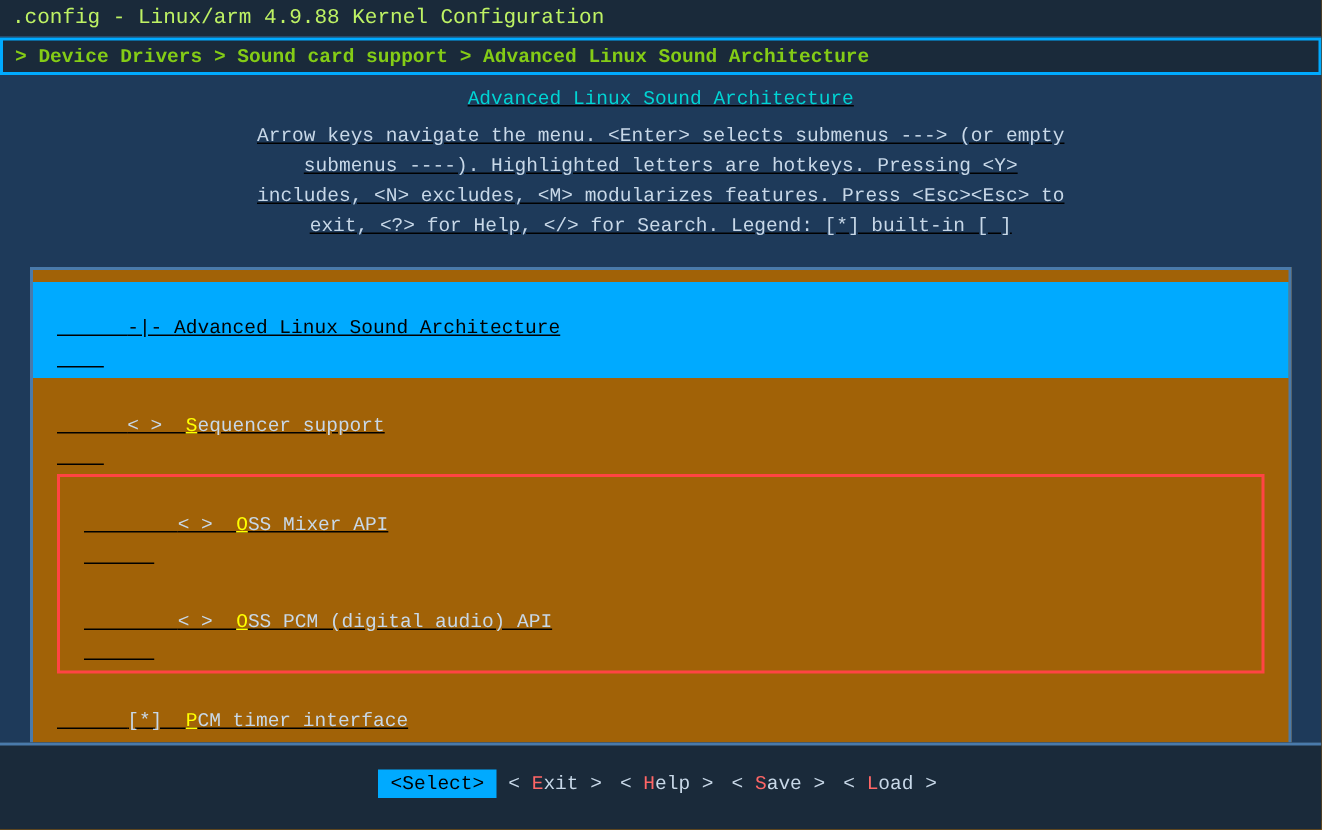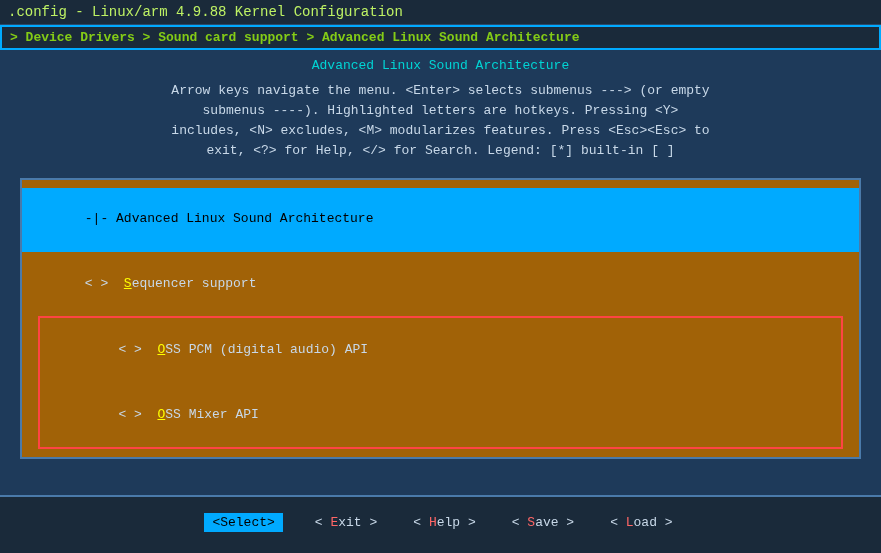--- a/index.html
+++ b/index.html
@@ -28,20 +28,21 @@
       font-size: 13px;
       font-weight: bold;
       margin: 0;
     }
 
     .main-area {
       background: #1e3a5a;
       padding: 0;
       height: calc(553px - 28px - 28px - 52px);
       overflow: hidden;
+      text-decoration: underline;
     }
 
     .subtitle {
       text-align: center;
       color: #00d4d4;
       padding: 8px 0 4px 0;
       font-size: 13px;
     }
 
     .help-text {
@@ -82,21 +83,21 @@
       color: #000000;
     }
 
     .bottom-bar {
       background: #1a2a3a;
       border-top: 2px solid #4a7aaa;
       height: 52px;
       display: flex;
       align-items: center;
       justify-content: center;
-      gap: 28px;
+      gap: 4px;
     }
 
     .bottom-btn {
       color: #c8d8e8;
       font-size: 13px;
       cursor: pointer;
       padding: 2px 4px;
     }
 
     .bottom-btn.active {
@@ -135,28 +136,31 @@
       <span>-|- </span><span>Advanced Linux Sound Architecture</span>
     </div>
 
     <div class="menu-item">
       <span>&lt; &gt;  </span><span style="text-decoration:underline; color:#ffff00;">S</span><span>equencer support</span>
     </div>
 
     <div class="red-bordered-group">
 
       <div class="menu-item">
-        <span>&lt; &gt;  </span><span style="text-decoration:underline; color:#ffff00;">O</span><span>SS PCM (digital audio) API</span>
+        <span>&lt; &gt;  </span><span style="text-decoration:underline; color:#ffff00;">O</span><span>SS Mixer API</span>
       </div>
 
       <div class="menu-item">
-        <span>&lt; &gt;  </span><span style="text-decoration:underline; color:#ffff00;">O</span><span>SS Mixer API</span>
+        <span>&lt; &gt;  </span><span style="text-decoration:underline; color:#ffff00;">O</span><span>SS PCM (digital audio) API</span>
       </div>
     </div>
 
+    <div class="menu-item">
+      <span>[*]  </span><span style="text-decoration:underline; color:#ffff00;">P</span><span>CM timer interface</span>
+    </div>
 
   </div>
 </div>
 
 <div class="bottom-bar">
   <div class="bottom-btn active">
     <span>&lt;Select&gt;</span>
   </div>
   <div class="bottom-btn">
     <span>&lt; </span><span class="btn-hotkey" style="color:#ff6666;">E</span><span>xit &gt;</span>

